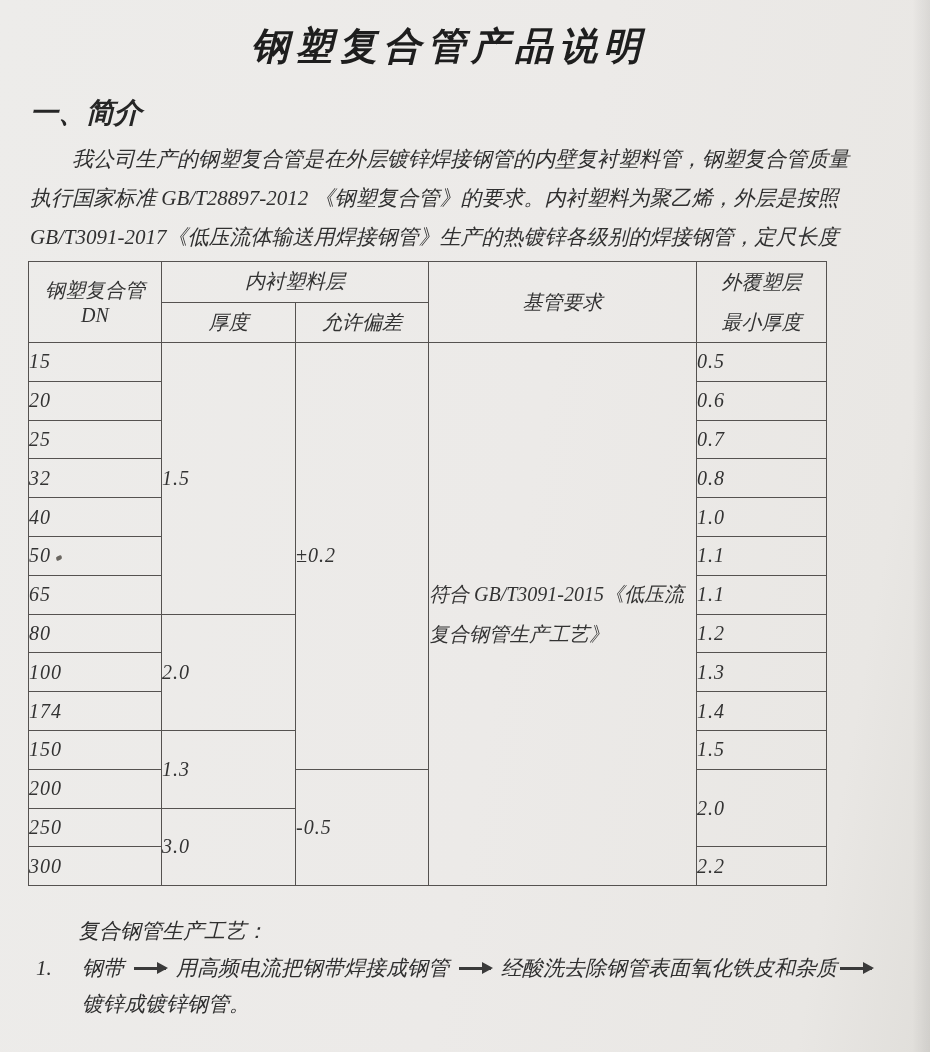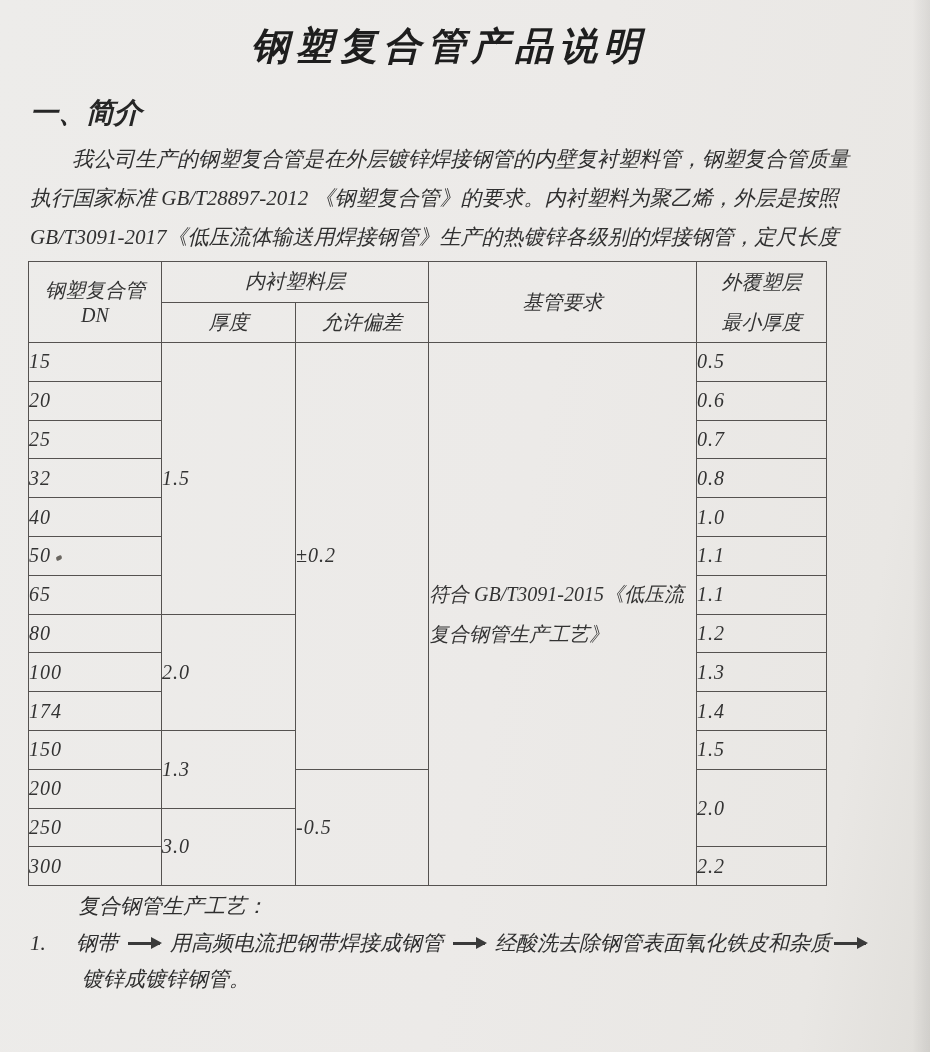--- a/index.html
+++ b/index.html
@@ -65,29 +65,29 @@
     vertical-align: middle;
     padding: 0;
     font-weight: 400;
   }
   table.spec thead tr { height: 39px; }
   table.spec tbody tr { height: 38.8px; }
   .num-cell { letter-spacing: 1px; margin-top: 12px; }
   .two-line div { line-height: 40px; }
   .base-cell div { line-height: 40px; white-space: nowrap; }
   .process-heading {
-    margin-top: 6px;
+    margin-top: 31px;
     font-size: 21px;
     line-height: 28px;
     text-indent: 48px;
     color: #2f2f2f;
   }
   .process-item {
     margin-top: 8px;
-    margin-left: 0;
+    margin-left: 6px;
     font-size: 21px;
     line-height: 30px;
     white-space: nowrap;
     color: #2f2f2f;
   }
   .process-item .num { display: inline-block; width: 46px; }
   .process-cont {
     margin-top: 6px;
     margin-left: 52px;
     font-size: 21px;

